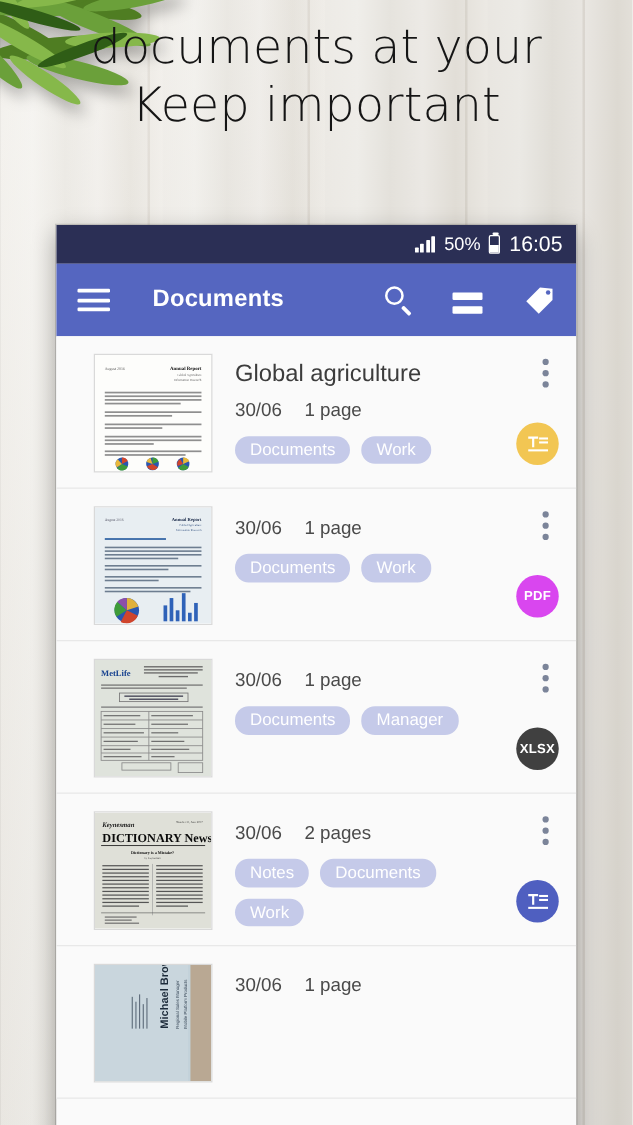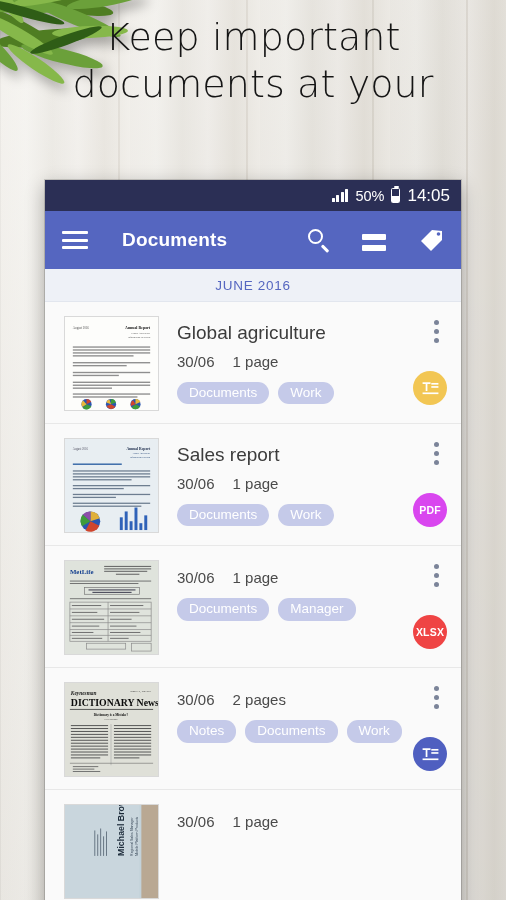--- a/index.html
+++ b/index.html
@@ -102,21 +102,21 @@
   
   #doc-list{background:#fafafa;}
   .doc-row{
     display:flex;align-items:flex-start;
     padding:14px 0 12px 0;
     border-bottom:1px solid #e8e8e8;
     position:relative;
     min-height:104px;box-sizing:border-box;
   }
   .thumb{
-    width:95px;height:95px;margin-left:19px;flex:0 0 auto;
+    width:95px;height:95px;margin-left:30px;flex:0 0 auto;
     background:#fff;border:1px solid #d9d9d9;box-sizing:border-box;
     overflow:hidden;position:relative;
   }
   .thumb svg{display:block;width:100%;height:100%;}
   .doc-main{flex:1 1 auto;padding-left:18px;padding-right:54px;min-width:0;}
   .doc-title{font-size:19px;color:#3c3c3c;line-height:1.15;margin-top:6px;white-space:nowrap;overflow:hidden;}
   .doc-meta{font-size:15px;color:#4a4a4a;margin-top:9px;display:flex;gap:18px;}
   .chips{display:flex;gap:9px;margin-top:12px;flex-wrap:wrap;}
   .chip{
     background:#c5cae9;color:#fff;border-radius:11px;
@@ -185,39 +185,39 @@
       <g fill="#2f5d16">
         <ellipse cx="58" cy="52" rx="42" ry="5" transform="rotate(16 58 52)"></ellipse>
         <ellipse cx="100" cy="80" rx="38" ry="5" transform="rotate(-20 100 80)"></ellipse>
         <ellipse cx="16" cy="56" rx="32" ry="5" transform="rotate(60 16 56)"></ellipse>
       </g>
     </g>
   </svg>
 </div>
 
 <div id="promo-heading">
+  <span>documents at your</span>
   <span>Keep important</span>
-  <span>documents at your</span>
 </div>
 
 <div id="phone">
 
   <div id="status-bar">
     <div class="sb-group">
       <span class="signal">
           <i></i>
           <i></i>
           <i></i>
           <i></i>
         </span>
       <span id="battery-pct">50%</span>
       <span class="battery">
           <i></i>
         </span>
-      <span id="clock">14:05</span>
+      <span id="clock">16:05</span>
     </div>
   </div>
 
   <div id="app-bar">
     <div id="menu-icon">
         <i></i>
         <i></i>
         <i></i>
       </div>
     <div id="app-title">Documents</div>
@@ -229,21 +229,20 @@
         </div>
       <div class="act ic-tag">
         <svg width="26" height="26" viewBox="0 0 26 26">
           <path d="M24 4 L24 13 L13 24 L3 14 L14 3 Z" fill="#fff"></path>
           <circle cx="20.5" cy="7" r="1.8" fill="#5566c0"></circle>
         </svg>
       </div>
     </div>
   </div>
 
-  <div id="month-band">JUNE 2016</div>
 
   <div id="doc-list">
 
     <div class="doc-row">
       <div class="thumb">
         <svg viewBox="0 0 95 95" preserveAspectRatio="none">
           <rect width="95" height="95" fill="#fdfdfb"></rect>
           <text x="8" y="12" font-size="3.2" fill="#555" font-family="'Liberation Serif',serif">August 2016</text>
           <text x="87" y="12" font-size="4" fill="#111" text-anchor="end" font-weight="bold" font-family="'Liberation Serif',serif">Annual Report</text>
           <text x="87" y="17" font-size="2.6" fill="#555" text-anchor="end" font-family="'Liberation Serif',serif">Global Agriculture</text>
@@ -337,21 +336,20 @@
             <rect x="56" y="80" width="3" height="13"></rect>
               <rect x="61" y="74" width="3" height="19"></rect>
             <rect x="66" y="84" width="3" height="9"></rect>
               <rect x="71" y="70" width="3" height="23"></rect>
             <rect x="76" y="86" width="3" height="7"></rect>
               <rect x="81" y="78" width="3" height="15"></rect>
           </g>
         </svg>
       </div>
       <div class="doc-main">
-        <div class="doc-title">Sales report</div>
         <div class="doc-meta">
           <span>30/06</span>
           <span>1 page</span>
         </div>
         <div class="chips">
           <span class="chip">Documents</span>
           <span class="chip">Work</span>
         </div>
       </div>
       <div class="kebab">
@@ -416,21 +414,21 @@
         <div class="chips">
           <span class="chip">Documents</span>
           <span class="chip">Manager</span>
         </div>
       </div>
       <div class="kebab">
           <i></i>
           <i></i>
           <i></i>
         </div>
-      <div class="badge" style="background:#ef4444">XLSX</div>
+      <div class="badge" style="background:#404040">XLSX</div>
     </div>
 
     <div class="doc-row">
       <div class="thumb">
         <svg viewBox="0 0 95 95" preserveAspectRatio="none">
           <rect width="95" height="95" fill="#dfe0d8"></rect>
           <text x="6" y="12" font-size="5.5" fill="#1a1a1a" font-style="italic" font-weight="bold" font-family="'Liberation Serif',serif">Keynesman</text>
           <text x="88" y="9" font-size="2.4" fill="#333" text-anchor="end" font-family="'Liberation Serif',serif">Number 31, June 2017</text>
           <text x="6" y="24" font-size="10" fill="#0a0a0a" font-weight="bold" font-family="'Liberation Serif',serif">DICTIONARY News</text>
           <line x1="5" y1="27" x2="90" y2="27" stroke="#333" stroke-width=".8"></line>

